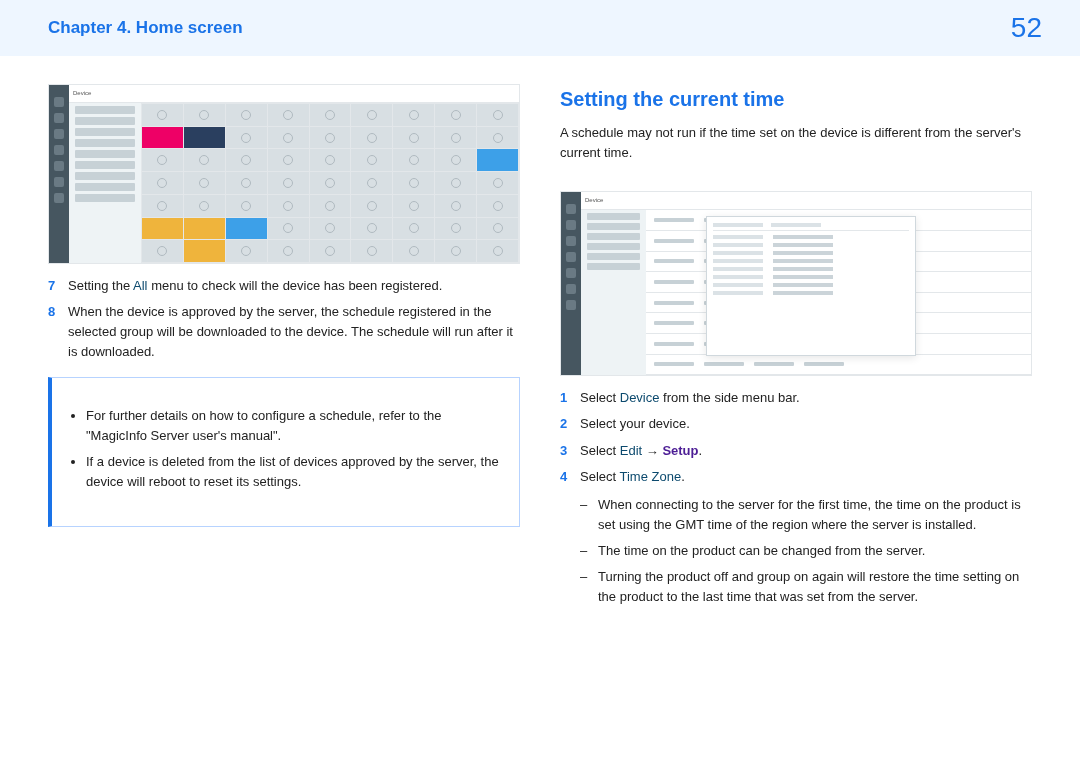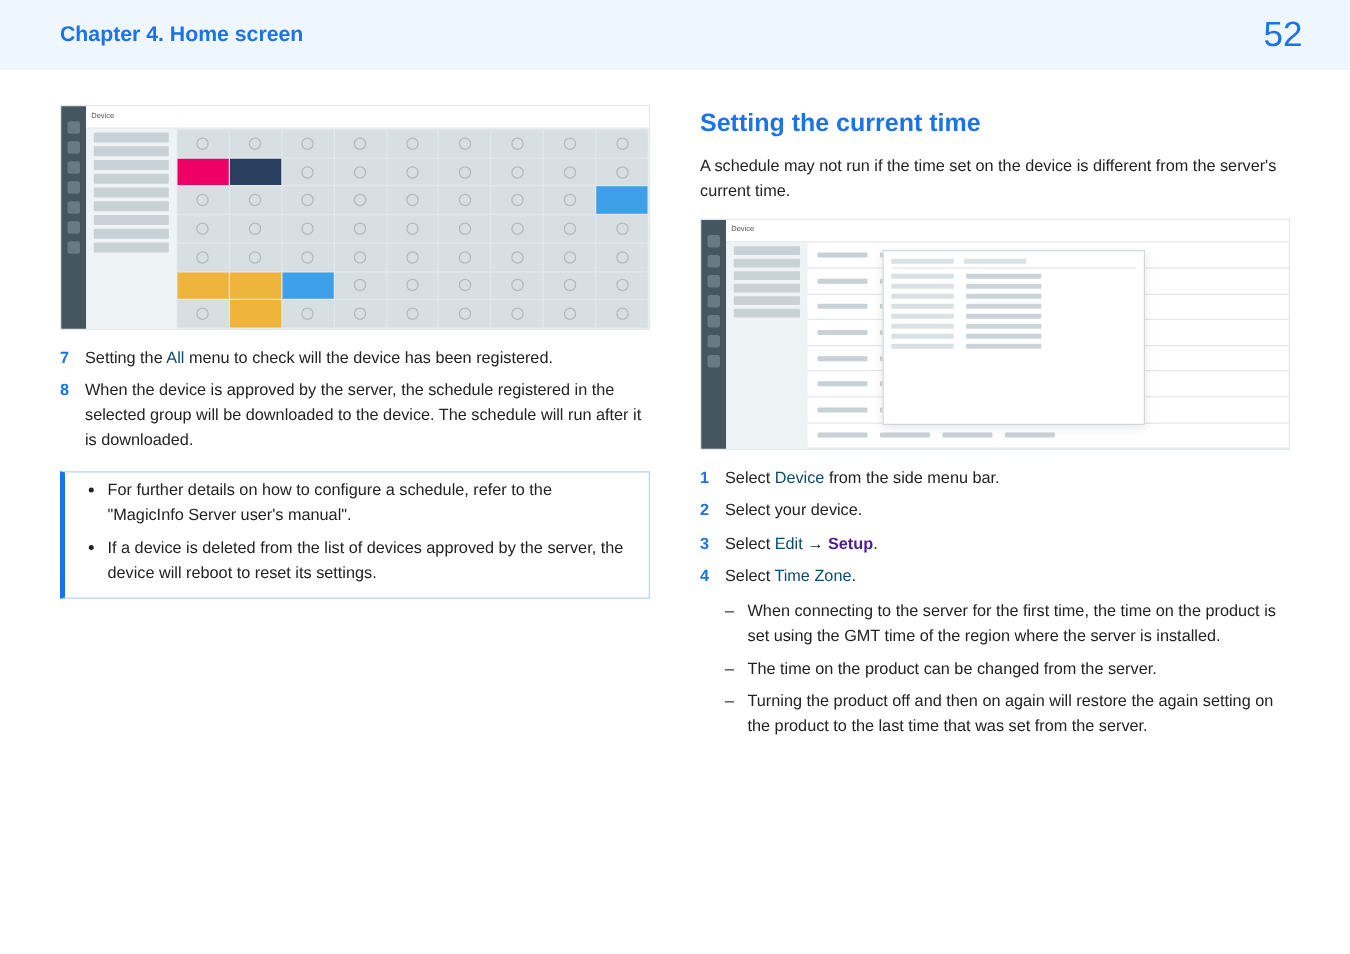--- a/index.html
+++ b/index.html
@@ -22,25 +22,25 @@
 #t1grid div::after{content:"";position:absolute;top:50%;left:50%;width:8px;height:8px;border:1px solid #b0bac0;border-radius:50%;transform:translate(-50%,-50%)}
 #t1grid .f1{background:#e06;}#t1grid .f1::after{display:none}
 #t1grid .f2{background:#2a3f5f}#t1grid .f2::after{display:none}
 #t1grid .y{background:#efb43c}#t1grid .y::after{display:none}
 #t1grid .p{background:#3da0e8}#t1grid .p::after{display:none}
 .numlist{list-style:none}
 .numlist li{display:flex;margin-bottom:6px;padding-left:0}
 .numlist li .n{color:#1a73e8;font-weight:700;width:20px;flex-shrink:0}
 .red{color:#0c4a6e;font-weight:400}
 .blue{color:#4c1d95;font-weight:600}
-.bulletbox{border:1px solid #b7d3ff;border-left:4px solid #1a73e8;padding:4px 16px;margin-top:14px}
+.bulletbox{border:1px solid #b7d3ff;border-left:4px solid #1a73e8;padding:28px 16px;margin-top:14px}
 .bulletbox ul{list-style:disc;padding-left:18px}
 .bulletbox li{margin-bottom:6px}
 .h2{color:#1a73e8;font-size:20px;font-weight:600;margin-bottom:8px}
-.para{margin-bottom:12px}
+.para{margin-bottom:28px}
 #thumb2{width:100%;height:185px;border:1px solid #e3e7ea;margin-bottom:12px;display:flex}
 #t2side{width:20px;background:#465660;display:flex;flex-direction:column;gap:6px;padding-top:12px;align-items:center}
 #t2side span{width:10px;height:10px;background:#6a7a84;border-radius:2px}
 #t2left{width:65px;background:#eef3f5}
 #t2left .h{height:18px;background:#fff;border-bottom:1px solid #e3e7ea;font-size:6px;padding:4px;color:#555}
 #t2left .r{height:7px;margin:3px 6px;background:#c7d1d6;border-radius:1px}
 #t2main{flex:1;display:flex;flex-direction:column;position:relative}
 #t2main .h{height:18px;background:#fff;border-bottom:1px solid #e3e7ea}
 #t2rows{flex:1;display:flex;flex-direction:column}
 #t2rows .tr{flex:1;border-bottom:1px solid #e3e7ea;display:flex;align-items:center;padding:0 8px;gap:10px;font-size:5px;color:#7a8a94}
@@ -303,17 +303,17 @@
           <span><span>Select </span><span class="red">Edit</span><span class="arrow"> → </span><span class="blue">Setup</span><span>.</span></span>
         </li>
       <li>
           <span class="n">4</span>
           <span><span>Select </span><span class="red">Time Zone</span><span>.</span></span>
         </li>
     </ol>
     <ul class="sublist">
       <li>When connecting to the server for the first time, the time on the product is set using the GMT time of the region where the server is installed.</li>
       <li>The time on the product can be changed from the server.</li>
-      <li>Turning the product off and then on again will restore the again setting on the product to the last time that was set from the server.</li>
+      <li>Turning the product off and group on again will restore the time setting on the product to the last time that was set from the server.</li>
     </ul>
   </div>
 
 </div>
 
 </body></html>

